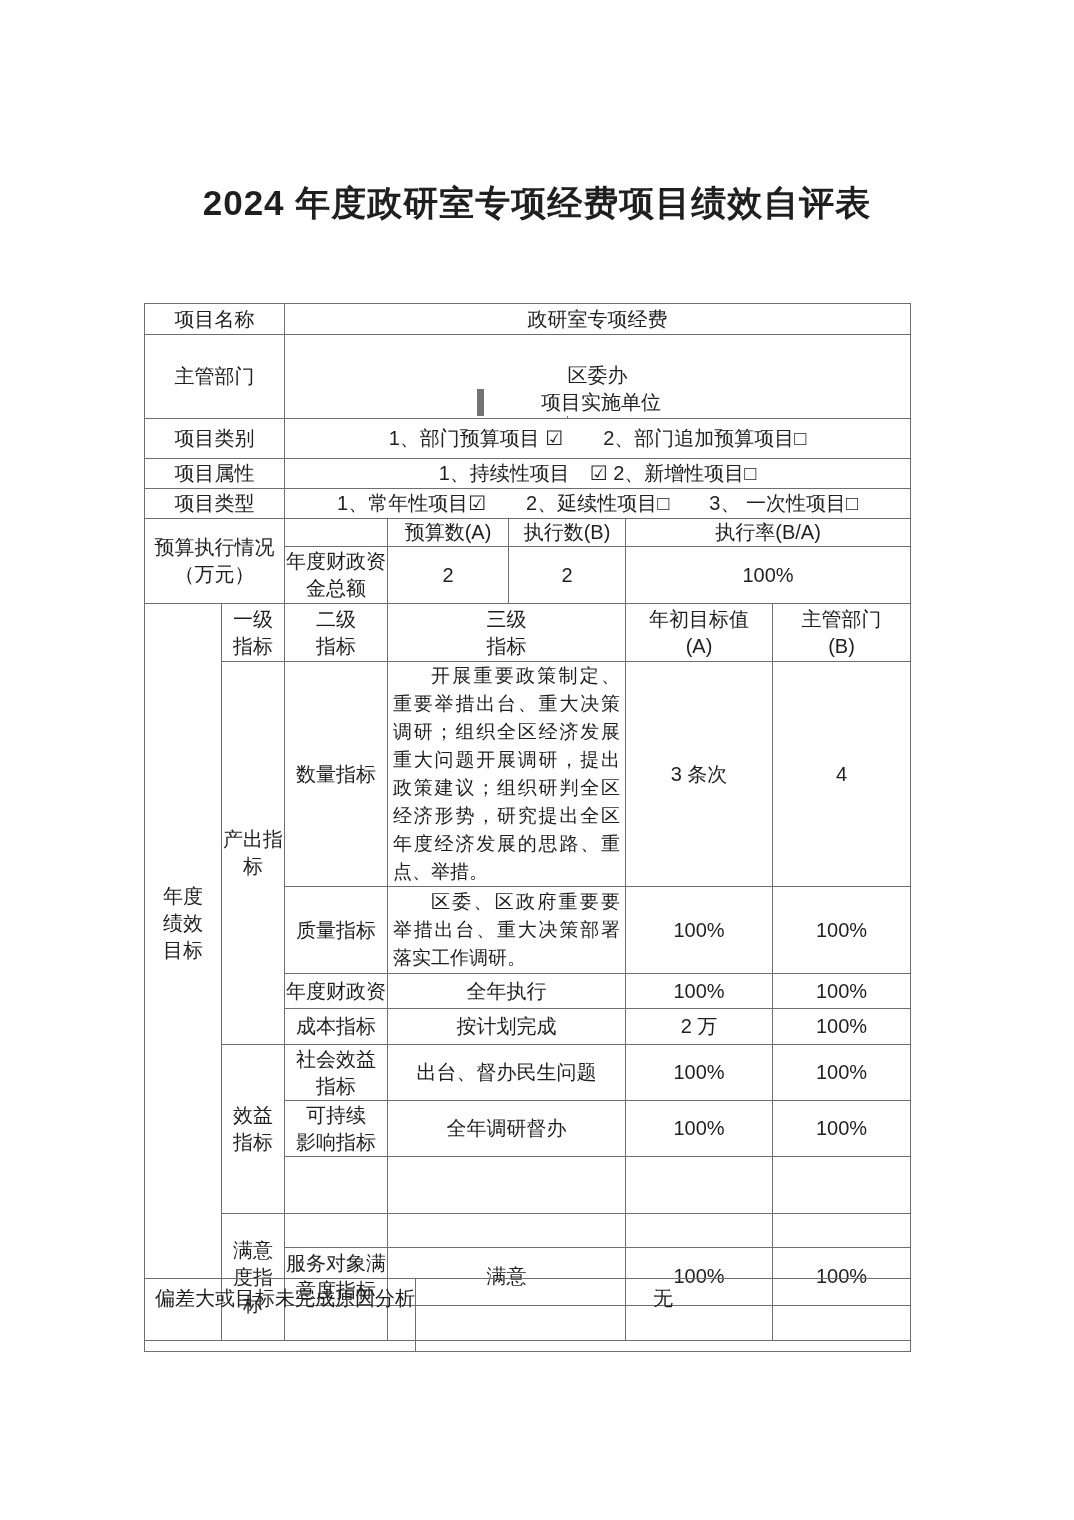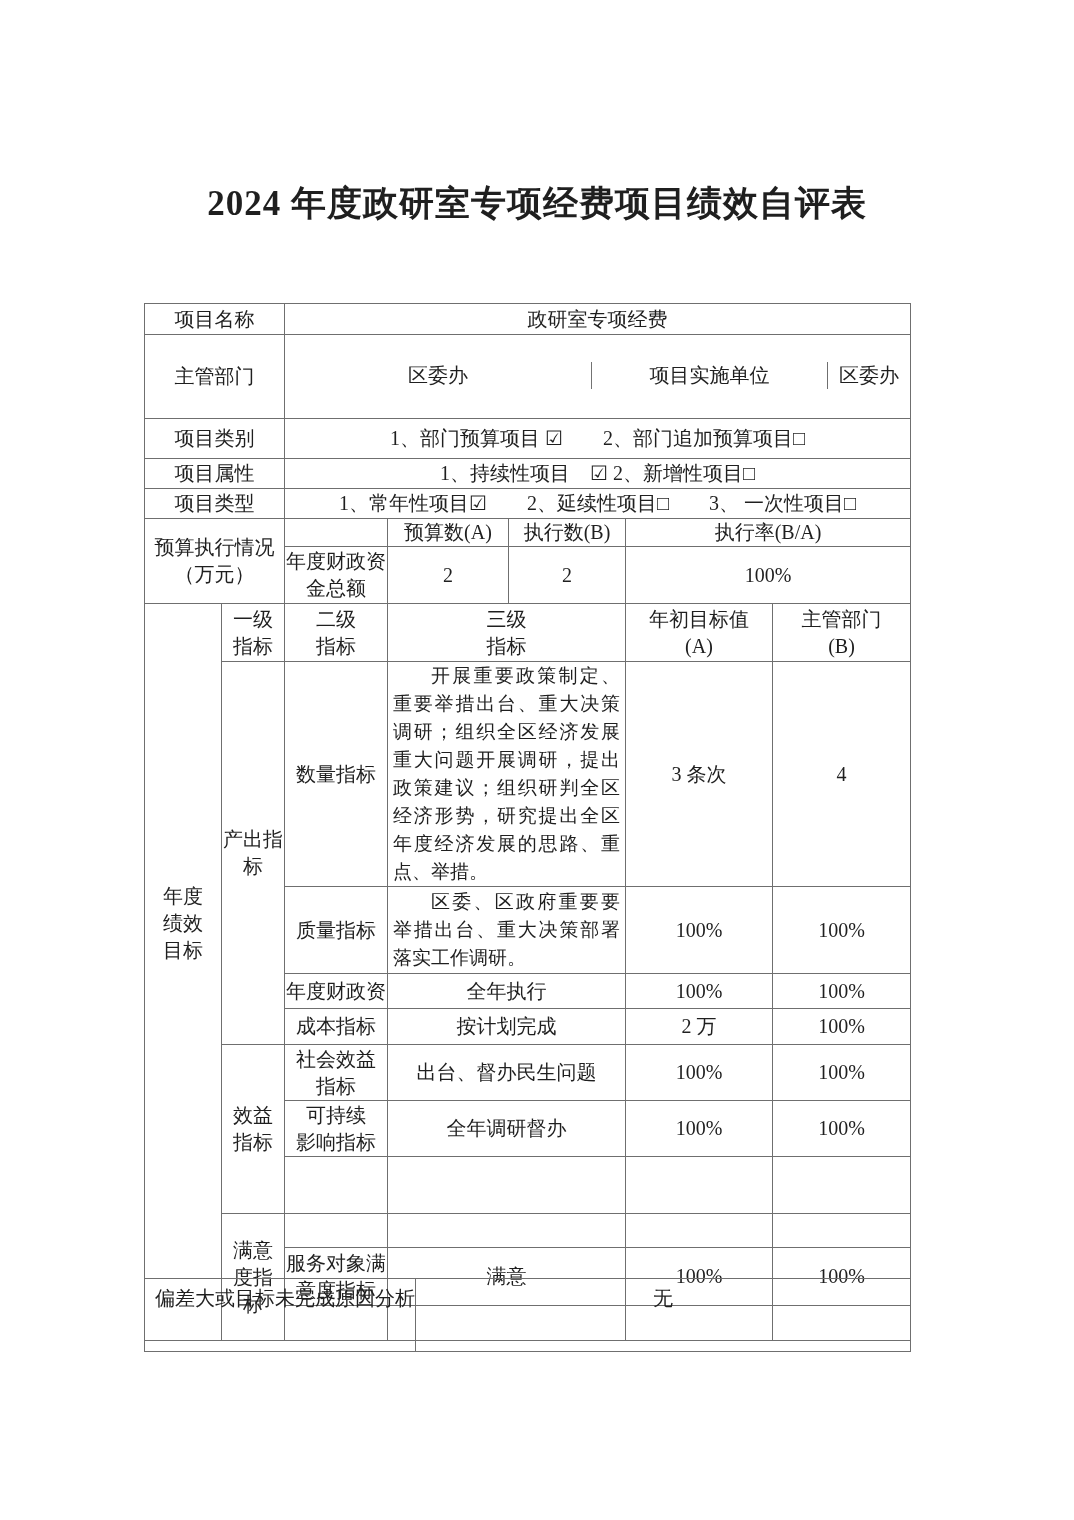--- a/index.html
+++ b/index.html
@@ -1,32 +1,32 @@
 <!DOCTYPE html>
 <html><head>
 <meta charset="utf-8">
 <style>
   html,body{margin:0;padding:0;background:#ffffff;}
   .page{position:relative;width:1074px;height:1520px;background:#ffffff;
-        font-family:Liberation Serif, serif;color:#1f1f1f;overflow:hidden;}
+        font-family:Liberation Sans, sans-serif;color:#1f1f1f;overflow:hidden;}
   .title{position:absolute;top:180px;left:0;width:100%;text-align:center;
          font-size:35px;font-weight:bold;letter-spacing:1px;}
   table{border-collapse:collapse;table-layout:fixed;}
   .main{position:absolute;left:144px;top:303px;width:766px;}
   .ft{position:absolute;left:144px;top:1278px;width:766px;padding-left:8px;}
   td{border:1px solid #6f6f6f;text-align:center;vertical-align:middle;
      font-size:20px;line-height:27px;padding:0;white-space:pre-line;overflow:hidden;}
   td.just{text-align:justify;font-size:19px;line-height:28px;padding:0 5px;
           text-indent:2em;white-space:normal;}
   td.side{padding-bottom:97px;}
   td.nopad{padding:0;}
-  .split{display:flex;height:29px;align-items:flex-start;}
+  .split{display:flex;height:29px;align-items:center;flex-direction:column;}
   .split>div{display:flex;align-items:center;justify-content:center;white-space:pre-line;}
   .s1{width:306px;}
-  .s2{width:235px;border-left:1px solid #737373;}
+  .s2{width:235px;border-left:7px solid #737373;}
   .s3{flex:1;border-left:1px solid #6f6f6f;}
   .ft td.lab{text-align:left;vertical-align:top;padding:6px 0 0 10px;}
   .ft td.val{vertical-align:top;padding-top:6px;}
 </style>
 </head>
 <body>
 
 <div class="page">
 
   <div class="title">2024 年度政研室专项经费项目绩效自评表</div>

